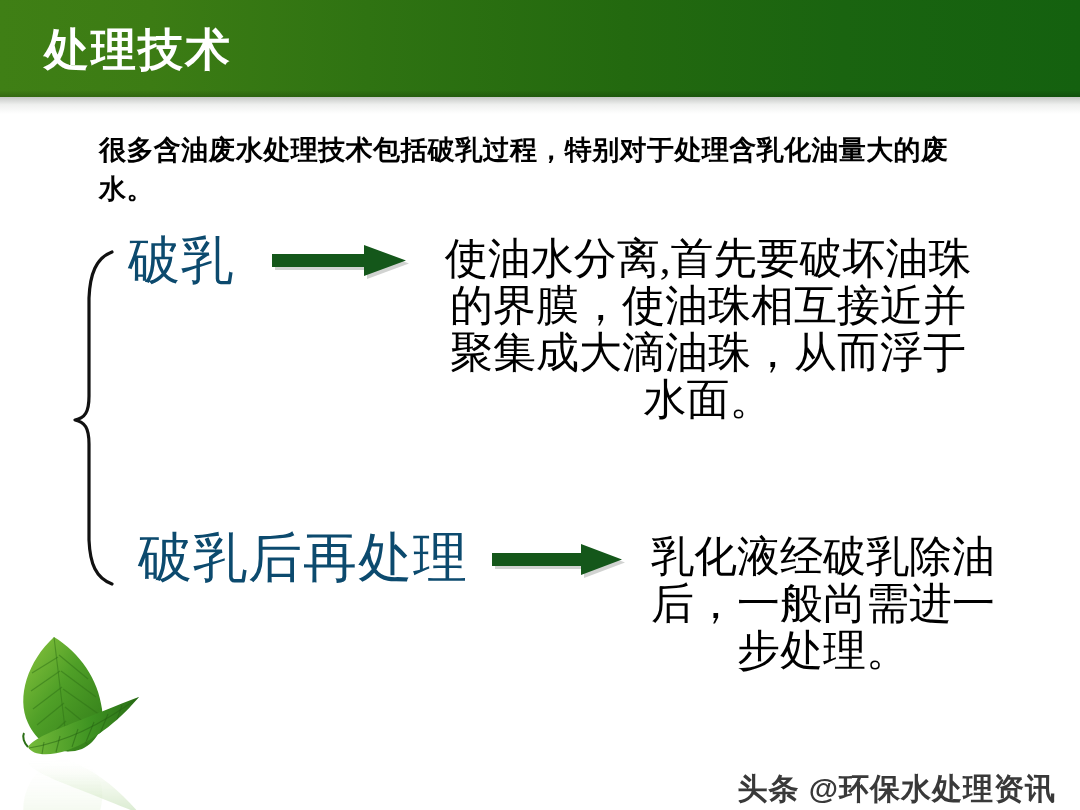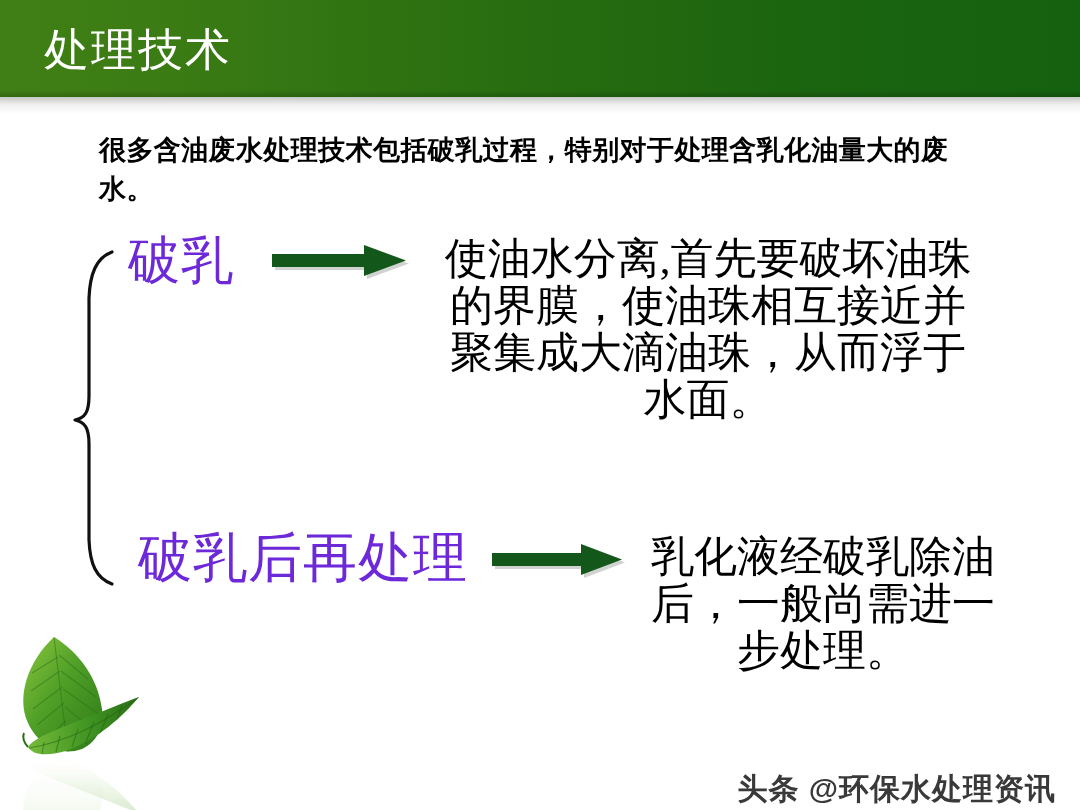--- a/index.html
+++ b/index.html
@@ -54,21 +54,21 @@
     width: 1080px;
     height: 17px;
     background: linear-gradient(180deg, rgba(150,155,150,0.55) 0%, rgba(190,193,190,0.25) 45%, rgba(255,255,255,0) 100%);
   }
   #page-title {
     position: absolute;
     left: 44px;
     top: 22px;
     font-family: "Liberation Sans", "DejaVu Sans", sans-serif;
     font-size: 45px;
-    font-weight: normal;
+    font-weight: bold;
     letter-spacing: 2px;
     color: #ffffff;
     line-height: 56px;
     white-space: nowrap;
   }
 
   
   #intro-text {
     position: absolute;
     left: 99px;
@@ -94,21 +94,21 @@
   #group-brace svg {
     display: block;
     width: 46px;
     height: 340px;
   }
 
   
   .row-label {
     position: absolute;
     font-family: "Liberation Serif", "DejaVu Serif", serif;
-    color: #6d28d9;
+    color: #0c4a6e;
     white-space: nowrap;
     letter-spacing: 1px;
   }
   #row1-label {
     left: 128px;
     top: 232px;
     font-size: 52px;
     line-height: 58px;
   }
   #row2-label {

